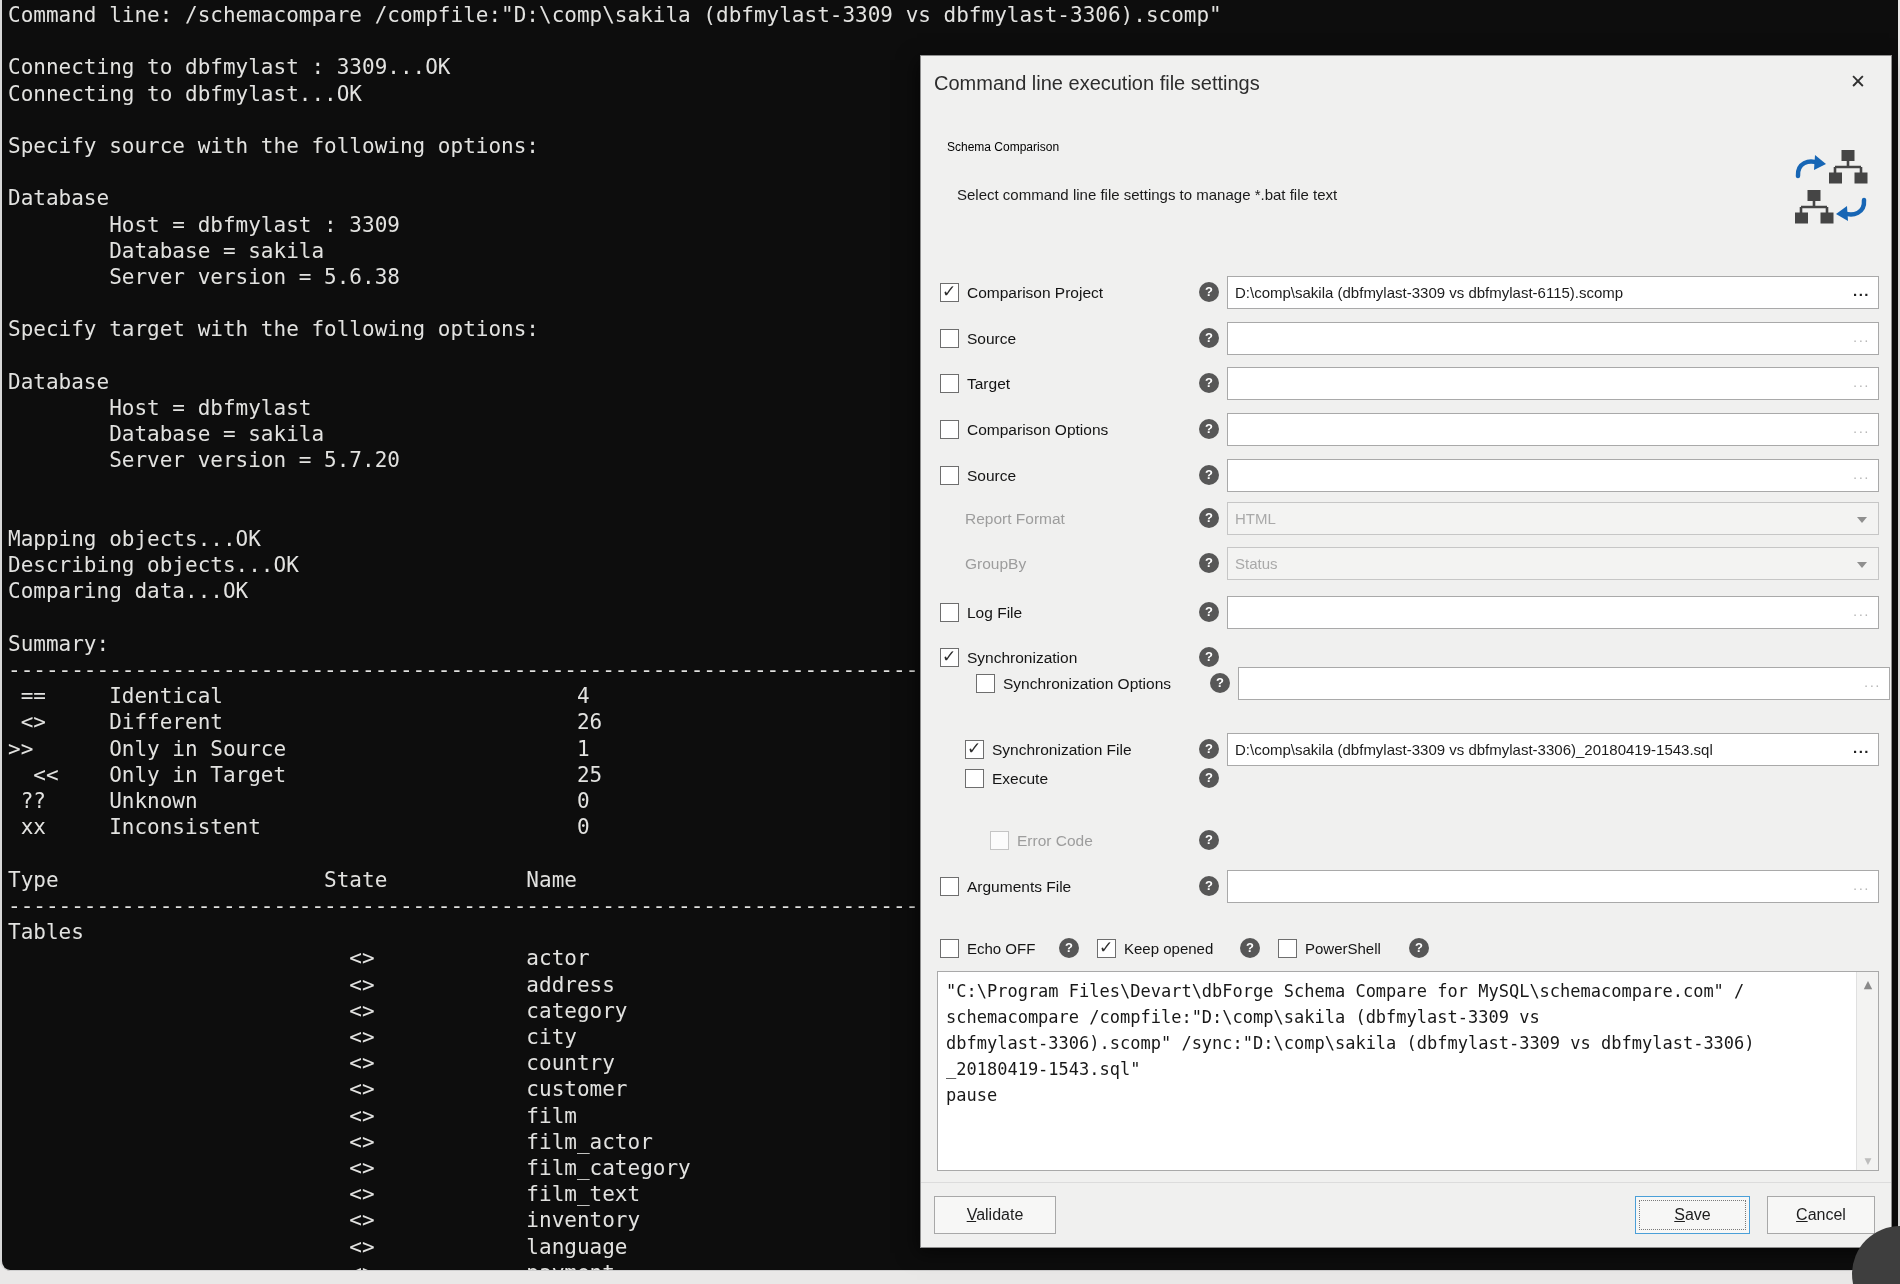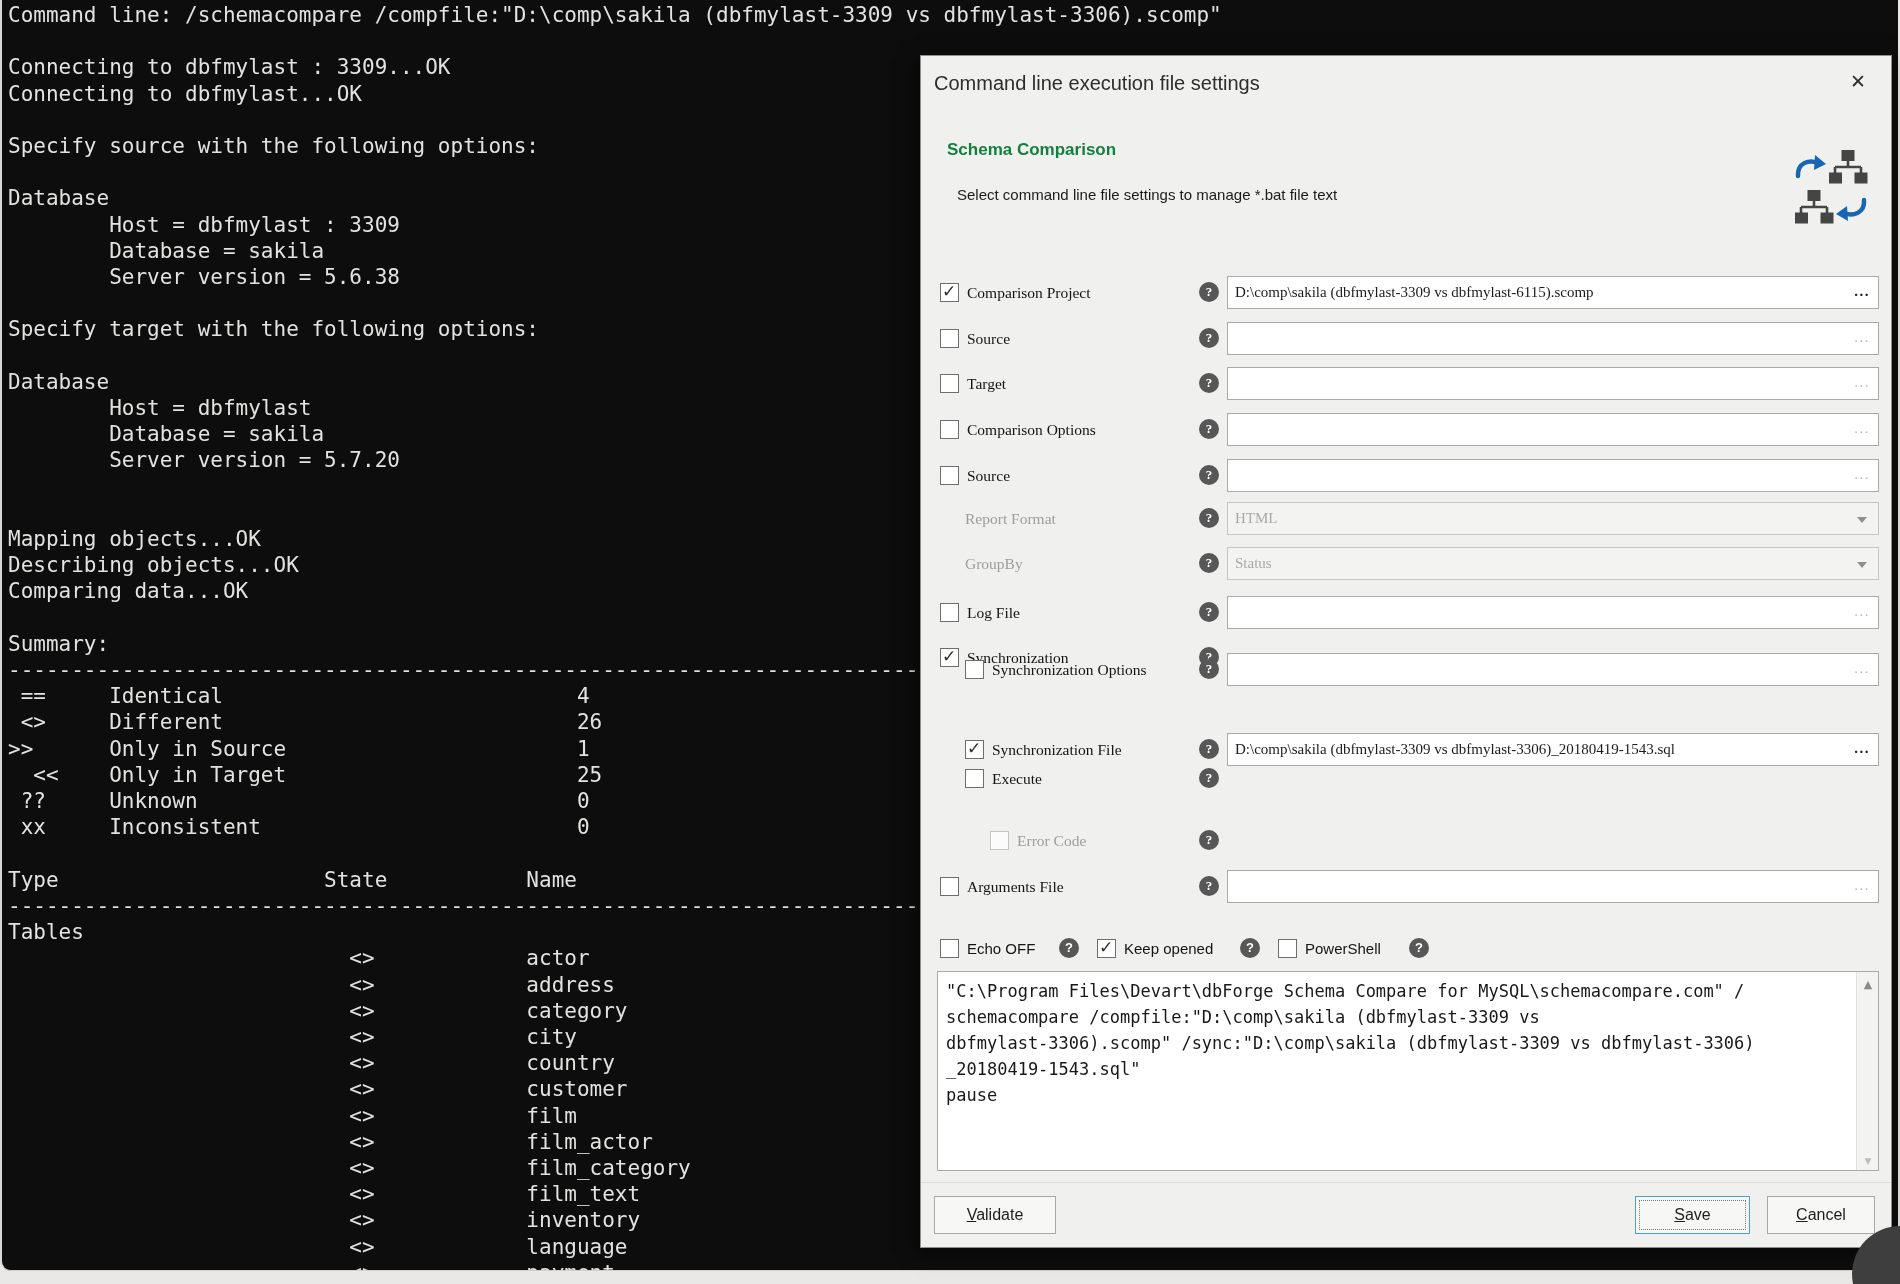--- a/index.html
+++ b/index.html
@@ -32,26 +32,26 @@
     background:#f0f0ef;
     border:1px solid #8f8f8f;
     box-shadow:-3px 5px 18px rgba(0,0,0,.55);
   }
   .dlg-title { position:absolute; left:13px; top:16px; font-size:20px; color:#2d2d2d; white-space:nowrap; }
   .dlg-close {
     position:absolute; right:18px; top:10px; width:30px; height:30px;
     font-size:19px; color:#2f2f2f; text-align:center; line-height:30px; cursor:default;
     font-family:"DejaVu Sans", sans-serif;
   }
-  .dlg-heading { position:absolute; left:26px; top:84px; font-size:17px; font-weight:bold; color:#15803d; white-space:nowrap; }
+  .dlg-heading { position:absolute; left:26px; top:84px; font-size:12px; font-weight:normal; color:#000000; white-space:nowrap; }
   .dlg-desc { position:absolute; left:36px; top:130px; font-size:15px; color:#1b1b1b; white-space:nowrap; }
   .dlg-icon { position:absolute; left:872px; top:92px; width:76px; height:80px; }
 
   
-  .frow { position:absolute; left:0; width:965px; height:34px;font-family:Liberation Serif, serif; }
+  .frow { position:absolute; left:0; width:965px; height:34px; }
   .cb {
     position:absolute; top:7px; width:19px; height:19px;
     background:#fff; border:1px solid #6e6e6e;
   }
   .cb.checked::after {
     content:"✓"; position:absolute; left:1px; top:-3px;
     font-family:"DejaVu Sans", sans-serif;
     font-size:17px; font-weight:bold; color:#2e2e2e;
   }
   .cb.dis { border-color:#c4c4c4; background:#fbfbfb; }
@@ -306,21 +306,21 @@
       <span class="browse light">...</span>
       
     </span>
   </div>
       <div class="frow" style="top: 585px;">
     <span class="cb checked" style="left: 19px;"></span>
     <span class="lbl" style="left: 46px;">Synchronization</span>
     <span class="help">?</span>
 
   </div>
-      <div class="frow" style="top: 597px;">
+      <div class="frow" style="top: 611px; margin-left: 11px;">
     <span class="cb" style="left: 44px;"></span>
     <span class="lbl" style="left: 71px;">Synchronization Options</span>
     <span class="help">?</span>
     <span class="field">
       <span class="val"></span>
       <span class="browse light">...</span>
       
     </span>
   </div>
       <div class="frow" style="top: 677px;">

